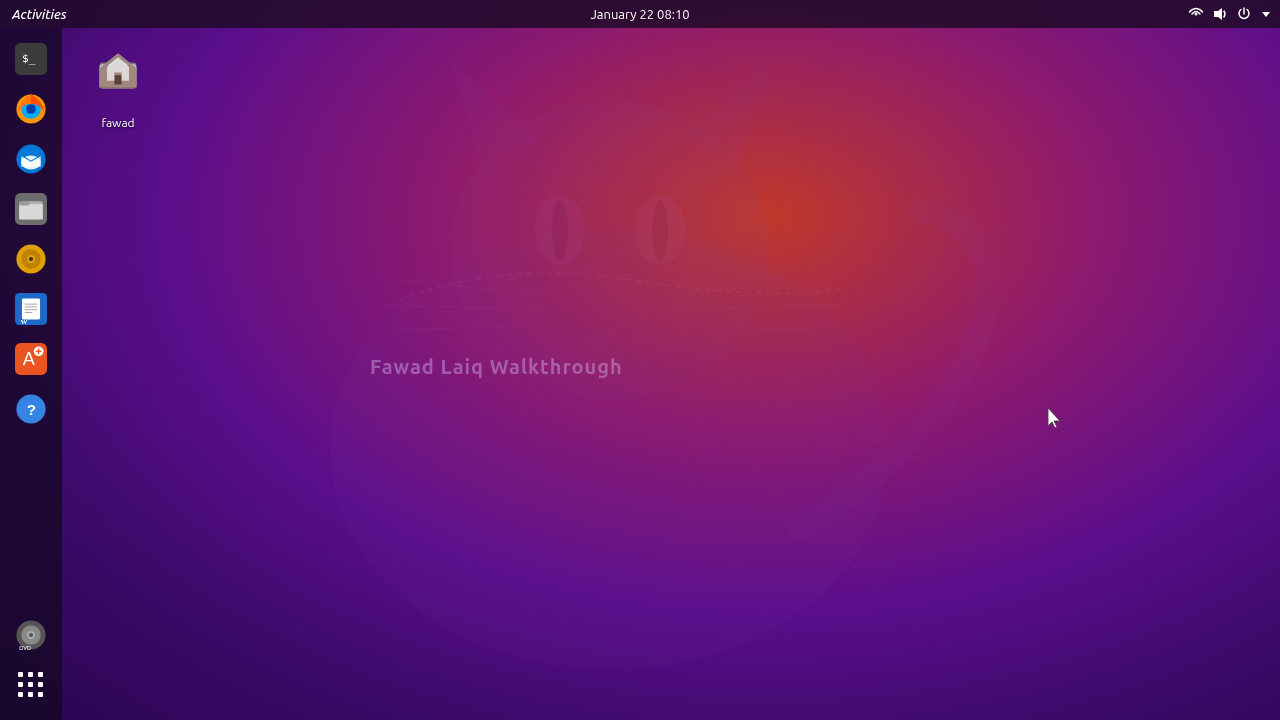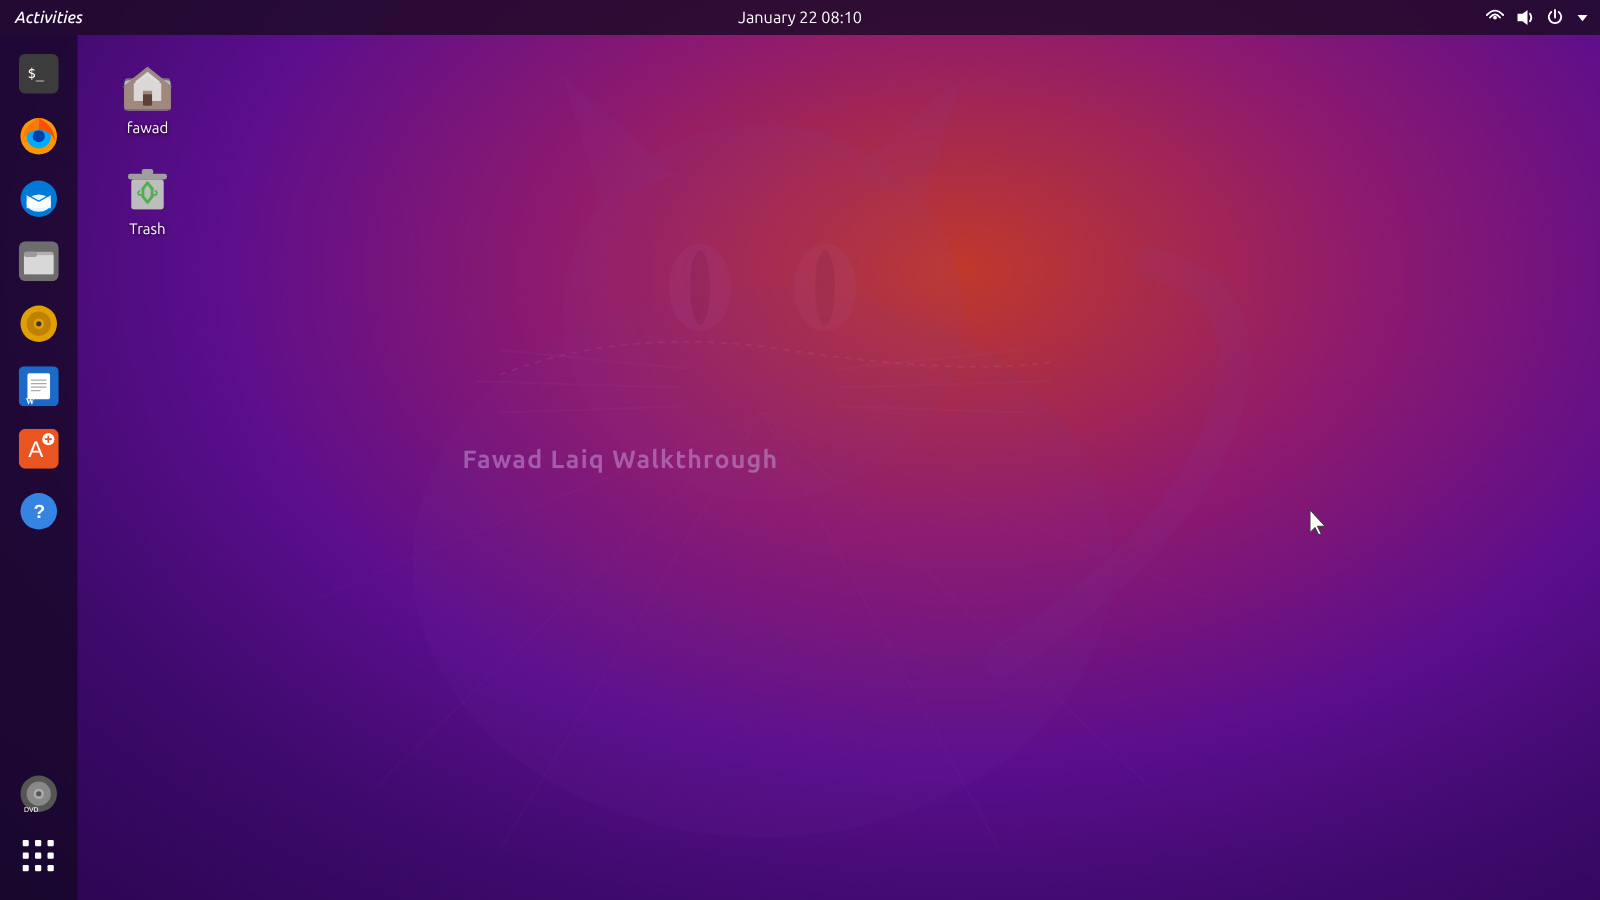--- a/index.html
+++ b/index.html
@@ -154,20 +154,21 @@
       gap: 16px;
       padding: 16px 8px;
     }
 
     .desktop-icon {
       display: flex;
       flex-direction: column;
       align-items: center;
       cursor: pointer;
       width: 80px;
+      gap: 20px;
     }
 
     .icon-box {
       width: 48px;
       height: 48px;
       display: flex;
       align-items: center;
       justify-content: center;
       border-radius: 6px;
     }
@@ -387,42 +388,20 @@
 
           <rect x="20" y="32" width="8" height="10" rx="1" fill="#5d4037"></rect>
 
           <path d="M24 14 L36 23 L36 38 L28 38 L28 29 L20 29 L20 38 L12 38 L12 23 Z" fill="#e0e0e0" opacity="0.9"></path>
           <path d="M14 22 L24 14 L34 22" fill="none" stroke="#e0e0e0" stroke-width="2.5" opacity="0.9"></path>
         </svg>
       </div>
       <span class="icon-label">fawad</span>
     </div>
 
-    <div class="desktop-icon">
-      <div class="icon-box">
-        <svg class="trash-icon-svg" viewBox="0 0 48 48" xmlns="http://www.w3.org/2000/svg">
-
-          <rect x="10" y="18" width="28" height="26" rx="2" fill="#9e9e9e"></rect>
-          <rect x="10" y="18" width="28" height="26" rx="2" fill="#bdbdbd"></rect>
-
-          <rect x="7" y="13" width="34" height="5" rx="2" fill="#9e9e9e"></rect>
-
-          <rect x="19" y="9" width="10" height="5" rx="2" fill="#9e9e9e"></rect>
-
-          <path d="M20 26 L24 21 L28 26" fill="none" stroke="#4caf50" stroke-width="2.5" stroke-linecap="round" stroke-linejoin="round"></path>
-          <path d="M28 26 L28 33" stroke="#4caf50" stroke-width="2.5" stroke-linecap="round"></path>
-          <path d="M28 33 L24 38 L20 33" fill="none" stroke="#4caf50" stroke-width="2.5" stroke-linecap="round" stroke-linejoin="round"></path>
-          <path d="M20 33 L20 26" stroke="#4caf50" stroke-width="2.5" stroke-linecap="round"></path>
-
-          <path d="M17 28 Q15 29.5 16.5 31.5 L18.5 31.5" fill="none" stroke="#4caf50" stroke-width="1.5" stroke-linecap="round"></path>
-          <path d="M31 28 Q33 29.5 31.5 31.5 L29.5 31.5" fill="none" stroke="#4caf50" stroke-width="1.5" stroke-linecap="round"></path>
-        </svg>
-      </div>
-      <span class="icon-label">Trash</span>
-    </div>
 
   </div>
 
   <div style="position:absolute; top:408px; left:1048px; width:16px; height:20px; pointer-events:none; z-index:999;">
     <svg viewBox="0 0 16 20" width="16" height="20">
       <path d="M0 0 L0 18 L4 14 L7 20 L9 19 L6 13 L12 13 Z" fill="white" stroke="#333" stroke-width="0.8"></path>
     </svg>
   </div>
 
 </div>

